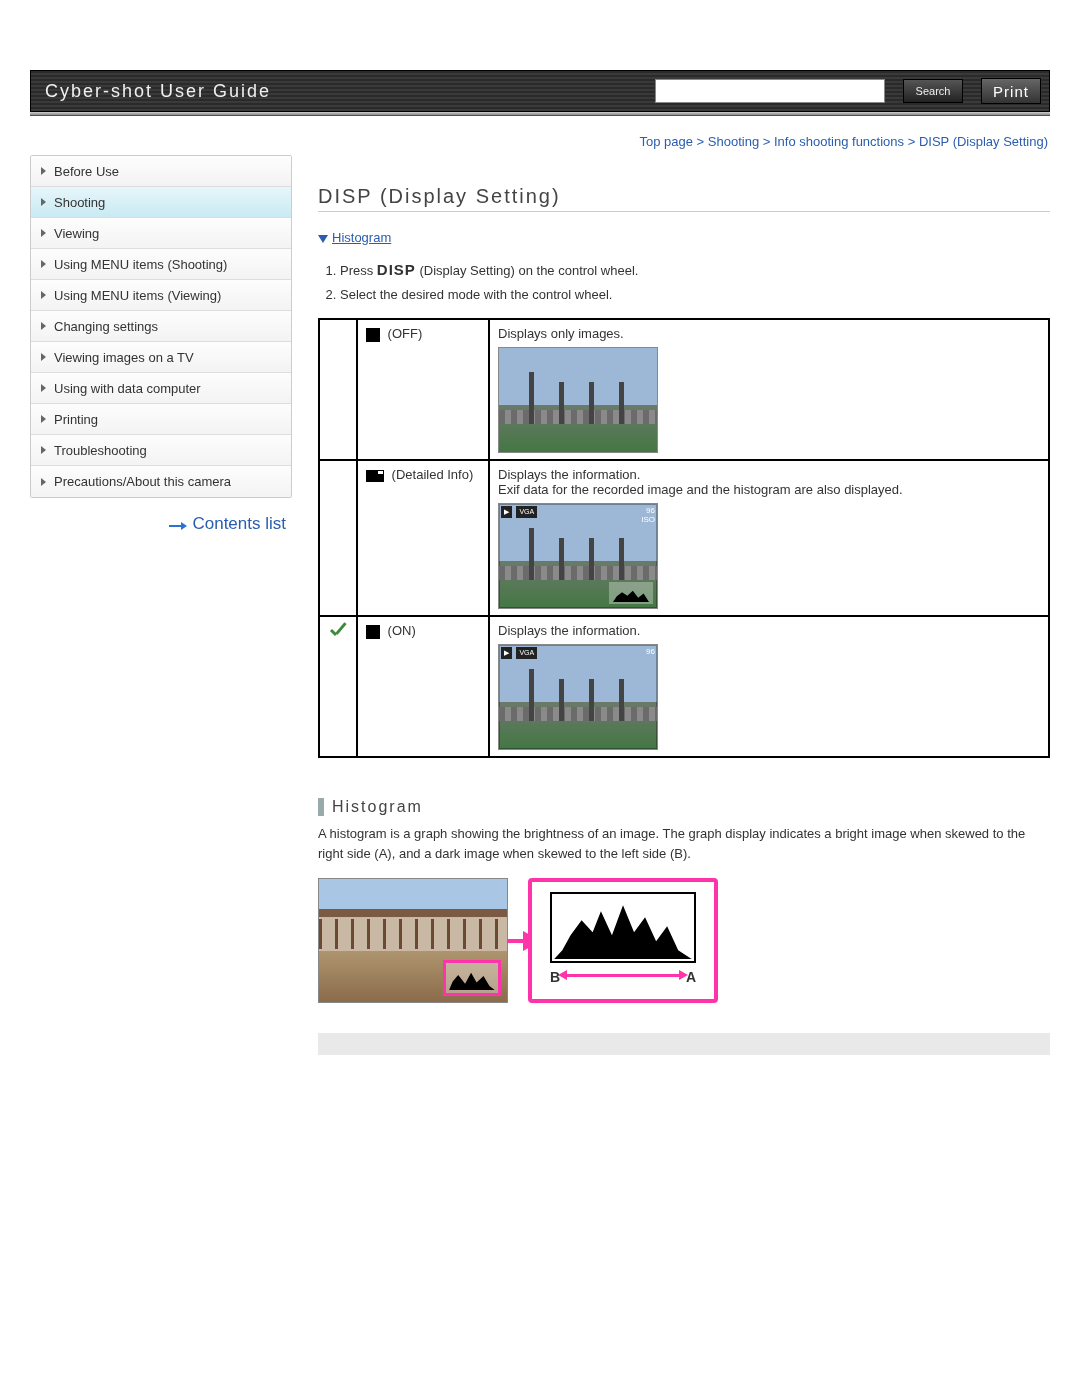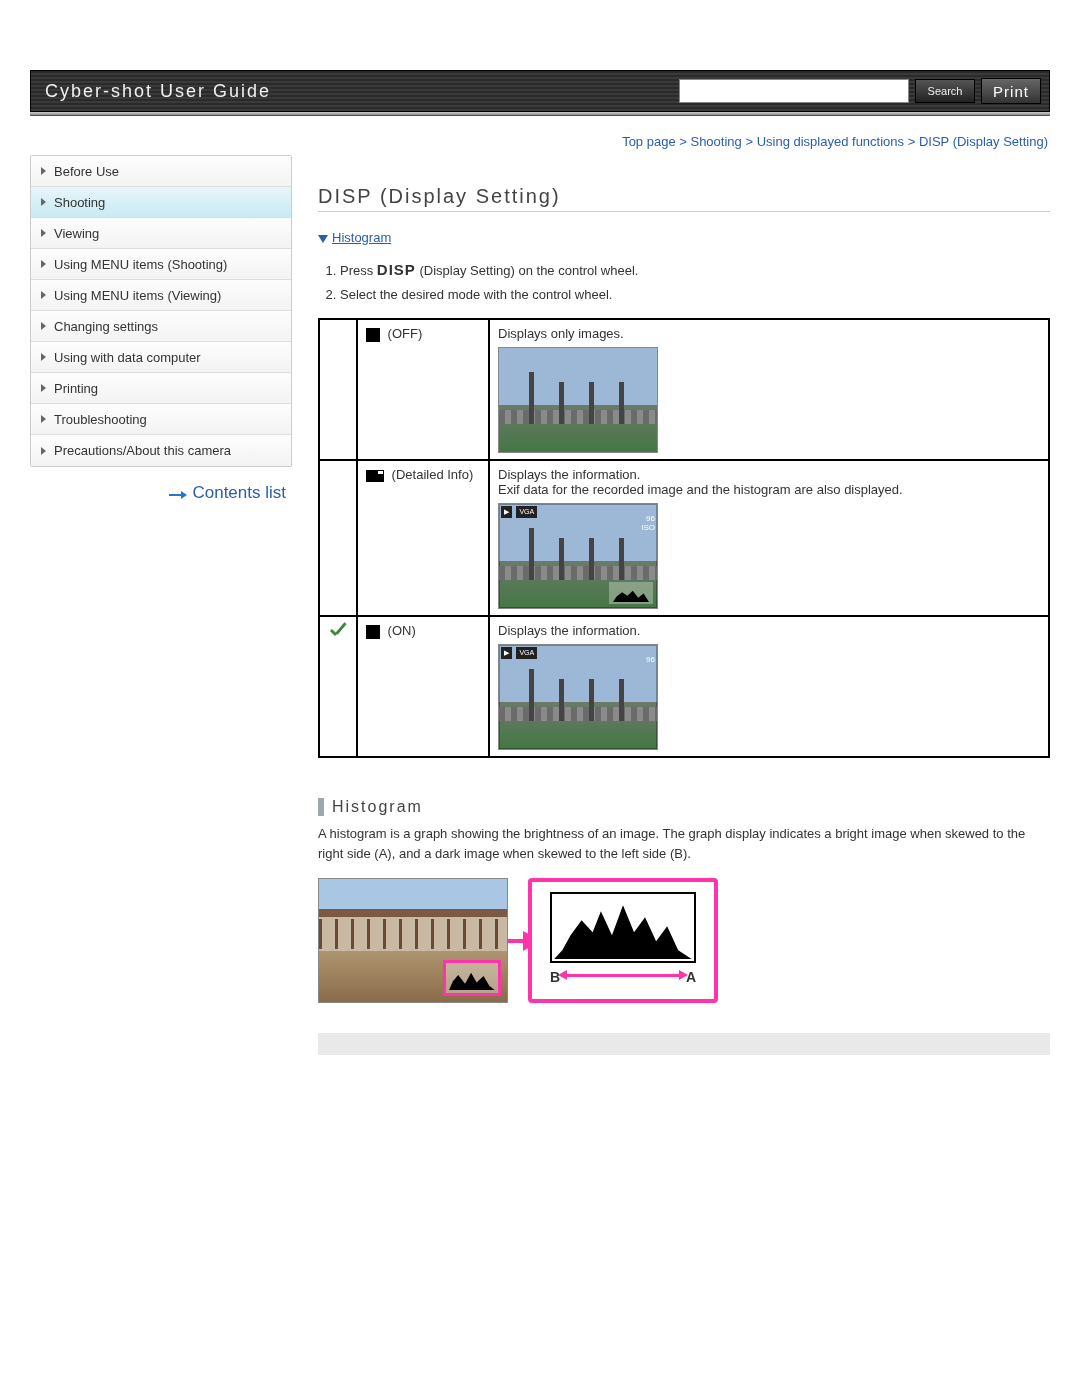--- a/index.html
+++ b/index.html
@@ -30,21 +30,21 @@
     color: #f0f0f0;
     font-size: 18px;
     letter-spacing: 2px;
     margin-left: 14px;
     font-weight: normal;
   }
   .header-tools {
     margin-left: auto;
     display: flex;
     align-items: center;
-    gap: 6px;
+    gap: 18px;
     margin-right: 8px;
   }
   .search-input {
     height: 24px;
     width: 230px;
     background: #fff;
     border: 1px solid #888;
     padding: 2px 4px;
     font-size: 12px;
   }
@@ -216,21 +216,21 @@
   .thumb .p2{left:60px;}
   .thumb .p3{left:90px;}
   .thumb .p4{left:120px;}
   .thumb.osd::before{
     content:"";position:absolute;inset:0;
     box-shadow: inset 0 0 0 1px rgba(0,0,0,.3);
   }
   .thumb.osd .hud-top{position:absolute;top:2px;left:2px;right:2px;height:12px;
     display:flex;gap:4px;}
   .thumb.osd .hud-chip{background:#222;color:#fff;font-size:7px;padding:0 3px;line-height:11px;}
-  .thumb.osd .hud-right{position:absolute;top:10px;right:2px;color:#fff;font-size:8px;text-align:right;line-height:9px;}
+  .thumb.osd .hud-right{position:absolute;top:2px;right:2px;color:#fff;font-size:8px;text-align:right;line-height:9px;}
   .thumb.osd .histo{position:absolute;right:4px;bottom:4px;width:44px;height:22px;background:rgba(255,255,255,.3);}
   .thumb.osd .histo::after{content:"";position:absolute;left:4px;right:4px;bottom:2px;height:14px;
     background:linear-gradient(to top,#000,#000);clip-path:polygon(0 100%,10% 60%,25% 30%,40% 55%,55% 20%,70% 70%,85% 40%,100% 100%);}
 
   
   h2.section-title{
     font-size:16px;font-weight:normal;letter-spacing:2px;color:#444;
     border-left:6px solid #9aa;padding-left:8px;margin:40px 0 8px 0;
   }
   p.body-text{ line-height:1.55; margin:4px 0 14px 0;}
@@ -284,21 +284,21 @@
       <button class="print-btn">Print</button>
     </div>
   </div>
   <div class="header-rule"></div>
 
   <div class="breadcrumb">
     <a href="#">Top page</a>
     <span> &gt; </span>
     <a href="#">Shooting</a>
     <span> &gt; </span>
-    <a href="#">Using displayed functions</a>
+    <a href="#">Info shooting functions</a>
     <span> &gt; </span>
     <a href="#">DISP (Display Setting)</a>
   </div>
 
   <div class="layout">
 
     <div class="sidebar">
       <div class="nav">
         <div class="nav-item">
           <span class="nav-caret"></span>
@@ -316,20 +316,24 @@
           <span class="nav-caret"></span>
           <span>Using MENU items (Shooting)</span>
         </div>
         <div class="nav-item">
           <span class="nav-caret"></span>
           <span>Using MENU items (Viewing)</span>
         </div>
         <div class="nav-item">
           <span class="nav-caret"></span>
           <span>Changing settings</span>
+        </div>
+        <div class="nav-item">
+          <span class="nav-caret"></span>
+          <span>Viewing images on a TV</span>
         </div>
         <div class="nav-item">
           <span class="nav-caret"></span>
           <span>Using with data computer</span>
         </div>
         <div class="nav-item">
           <span class="nav-caret"></span>
           <span>Printing</span>
         </div>
         <div class="nav-item">

